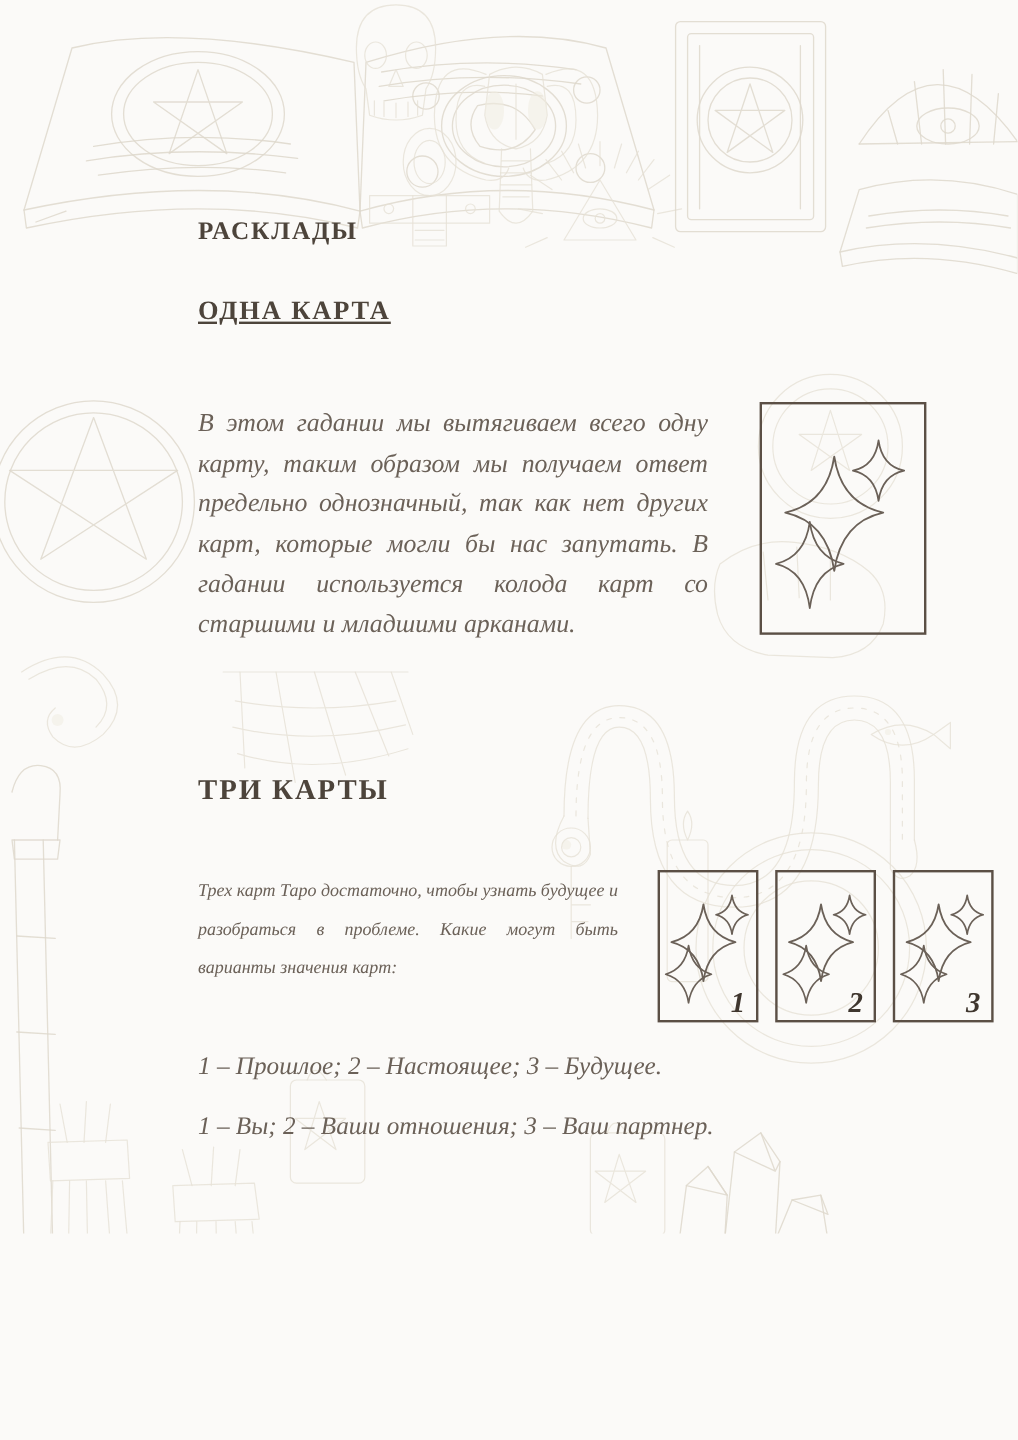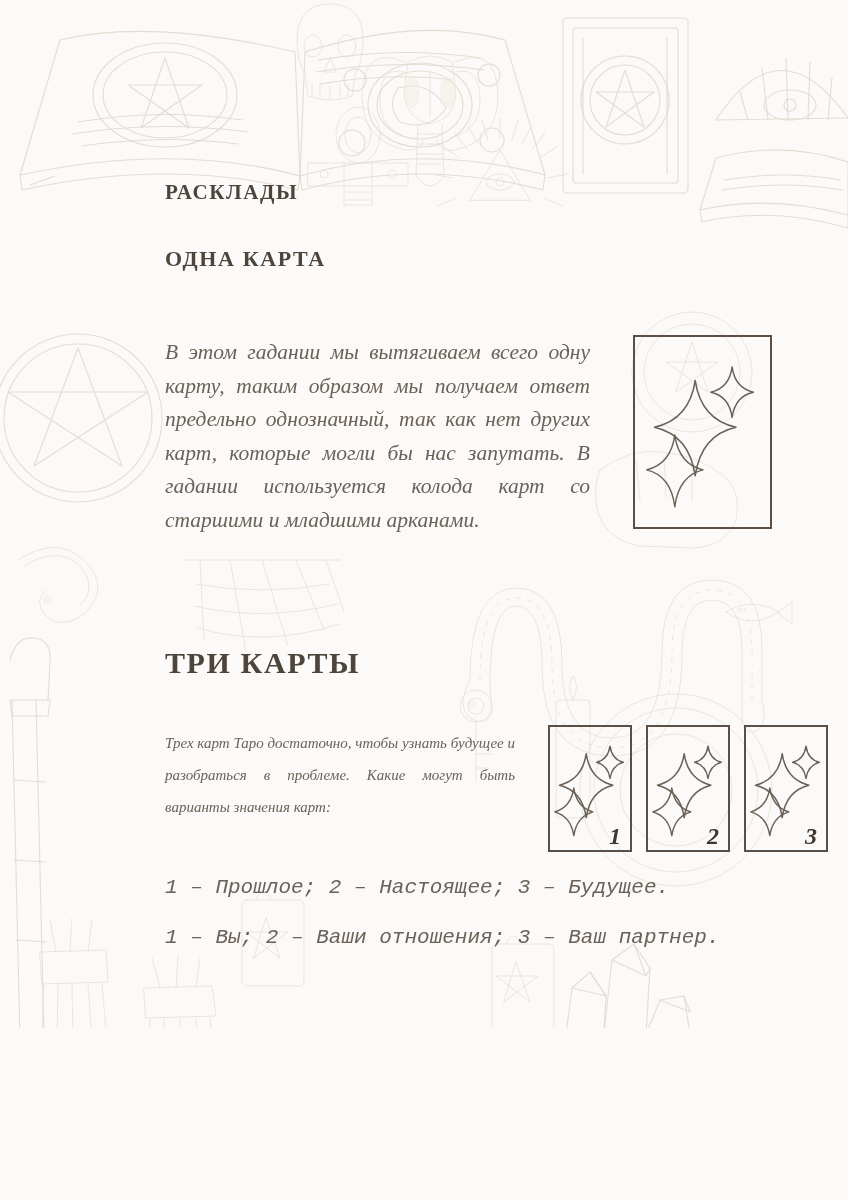--- a/index.html
+++ b/index.html
@@ -73,24 +73,25 @@
     letter-spacing: 1.6px;
     white-space: nowrap;
   }
   #heading-rasklady {
     top: 180px;
     font-size: 21px;
   }
   #heading-odna-karta {
     top: 246px;
     font-size: 22px;
+    text-decoration: underline;
   }
   #heading-tri-karty {
     top: 646px;
-    font-size: 30px;
+    font-size: 24px;
     font-family: Liberation Serif, serif;
   }
 
   .body-col {
     position: absolute;
     color: #6b6158;
     font-style: italic;
     text-align: justify;
     font-family: "Liberation Serif", "DejaVu Serif", serif;
   }
@@ -115,21 +116,21 @@
   }
 
   .meaning-line {
     position: absolute;
     left: 165px;
     color: #6b6158;
     font-style: italic;
     font-size: 21px;
     line-height: 30px;
     white-space: nowrap;
-    font-family: Liberation Mono, monospace;
+    font-family: Liberation Serif, serif;
   }
   #meaning-time {
     top: 873px;
   }
   #meaning-relationship {
     top: 923px;
     text-align: right;
   }
 
   

